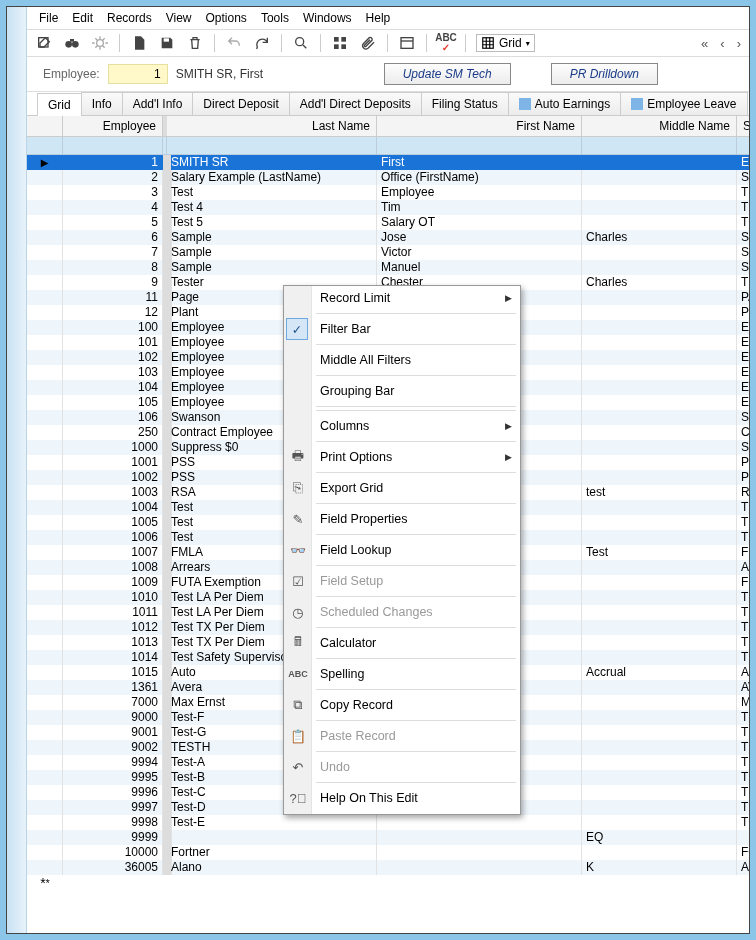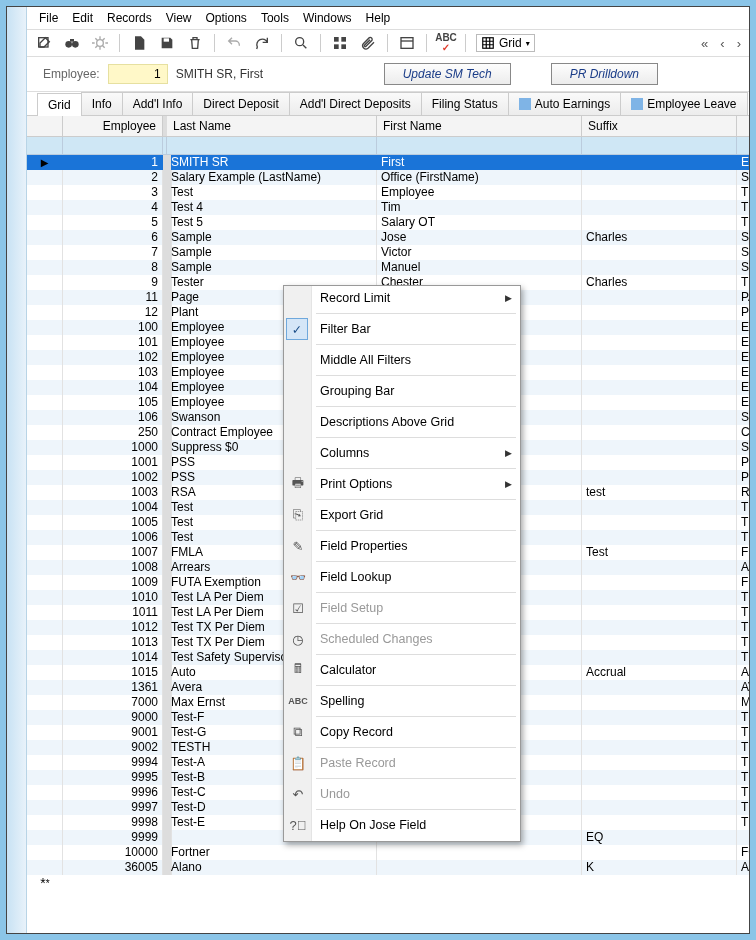--- a/index.html
+++ b/index.html
@@ -43,21 +43,21 @@
     padding:4px 10px; border:1px solid #ccc; border-bottom:none; margin-right:-1px;
     background:linear-gradient(#fafafa,#ececec); display:flex; align-items:center; gap:4px;justify-content:center;
   }
   .tab.active { background:#fff; position:relative; top:1px; }
   .tab-ico { width:12px; height:12px; background:#7fb4e6; display:inline-block; }
   .grid-head {
     display:grid; grid-template-columns: 36px 100px 4px 210px 205px 155px 30px;
     font-size:12px; background:#f4f4f4; border-bottom:1px solid #ccc;
   }
   .gh { border-right:1px solid #ccc; padding:3px 6px; text-align:right; }
-  .gh.l { text-align:left; }
+  .gh.l { text-align:right; }
   .resizer { background:#ddd; }
   .filter-row {
     display:grid; grid-template-columns: 36px 100px 4px 210px 205px 155px 30px;
     background:#cfe7f5; height:18px; font-size:12px; border-bottom:1px solid #bcd;
   }
   .filter-row div { border-right:1px solid #bcd; }
   .grid-body { flex:1; overflow:hidden; font-size:12px; position:relative; }
   .row {
     display:grid; grid-template-columns: 36px 100px 4px 210px 205px 155px 30px;
     height:15px; line-height:15px;
@@ -243,20 +243,21 @@
           <span>Employee Leave</span>
         </div>
     </div>
 
     <div class="grid-head">
       <div class="gh"></div>
       <div class="gh">Employee</div>
       <div class="resizer"></div>
       <div class="gh l">Last Name</div>
       <div class="gh l">First Name</div>
+      <div class="gh l">Middle Name</div>
       <div class="gh l suffix-partial">Suffix</div>
     </div>
     <div class="filter-row">
       <div></div>
         <div></div>
         <div></div>
         <div></div>
         <div></div>
         <div></div>
         <div></div>
@@ -719,23 +720,20 @@
       </div>
     <div class="ctx-sep"></div>
     <div class="ctx-item">
         <span>Middle All Filters</span>
       </div>
     <div class="ctx-sep"></div>
     <div class="ctx-item">
         <span>Grouping Bar</span>
       </div>
     <div class="ctx-sep"></div>
-    <div class="ctx-item">
-        <span>Descriptions Above Grid</span>
-      </div>
     <div class="ctx-sep"></div>
     <div class="ctx-item hasarrow">
         <span>Columns</span>
       </div>
     <div class="ctx-sep"></div>
     <div class="ctx-item hasarrow">
         <span class="ctx-ico">🖶</span>
         <span>Print Options</span>
       </div>
     <div class="ctx-sep"></div>
@@ -784,19 +782,19 @@
         <span>Paste Record</span>
       </div>
     <div class="ctx-sep"></div>
     <div class="ctx-item disabled">
         <span class="ctx-ico">↶</span>
         <span>Undo</span>
       </div>
     <div class="ctx-sep"></div>
     <div class="ctx-item">
         <span class="ctx-ico">?⃝</span>
-        <span>Help On Jose Field</span>
+        <span>Help On This Edit</span>
       </div>
   </div>
 
   <div class="callout" style="left:300px; top:378px; width:138px; height:32px;"></div>
 
 </div>
 
 </body></html>

